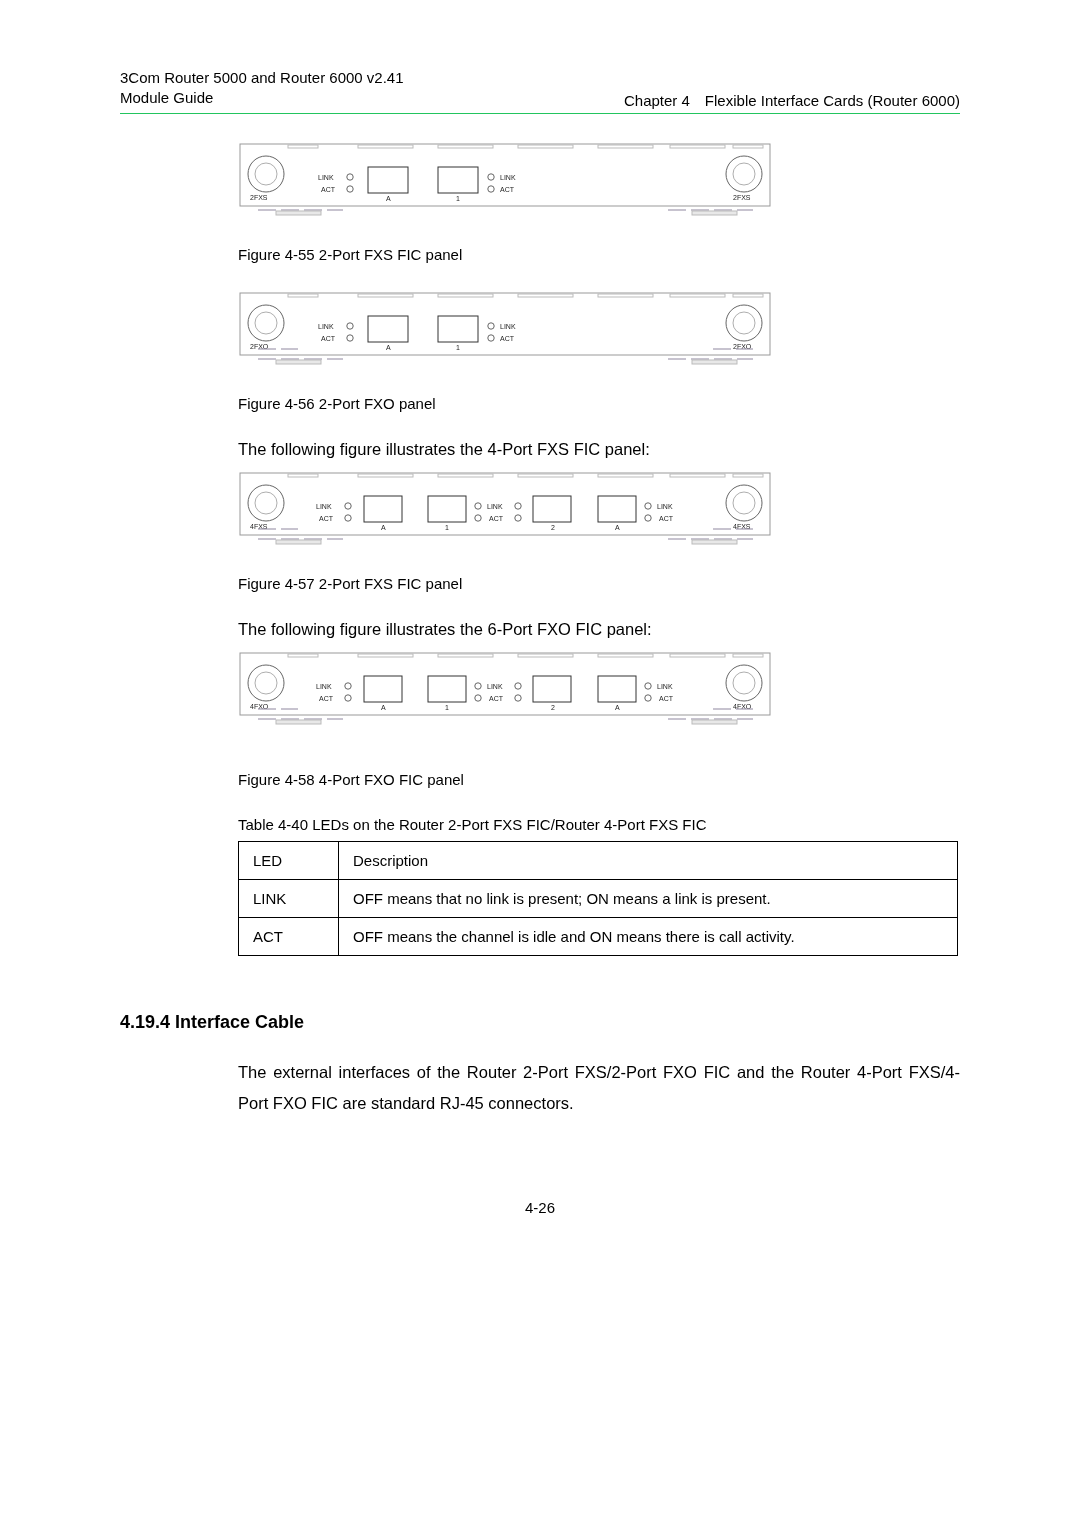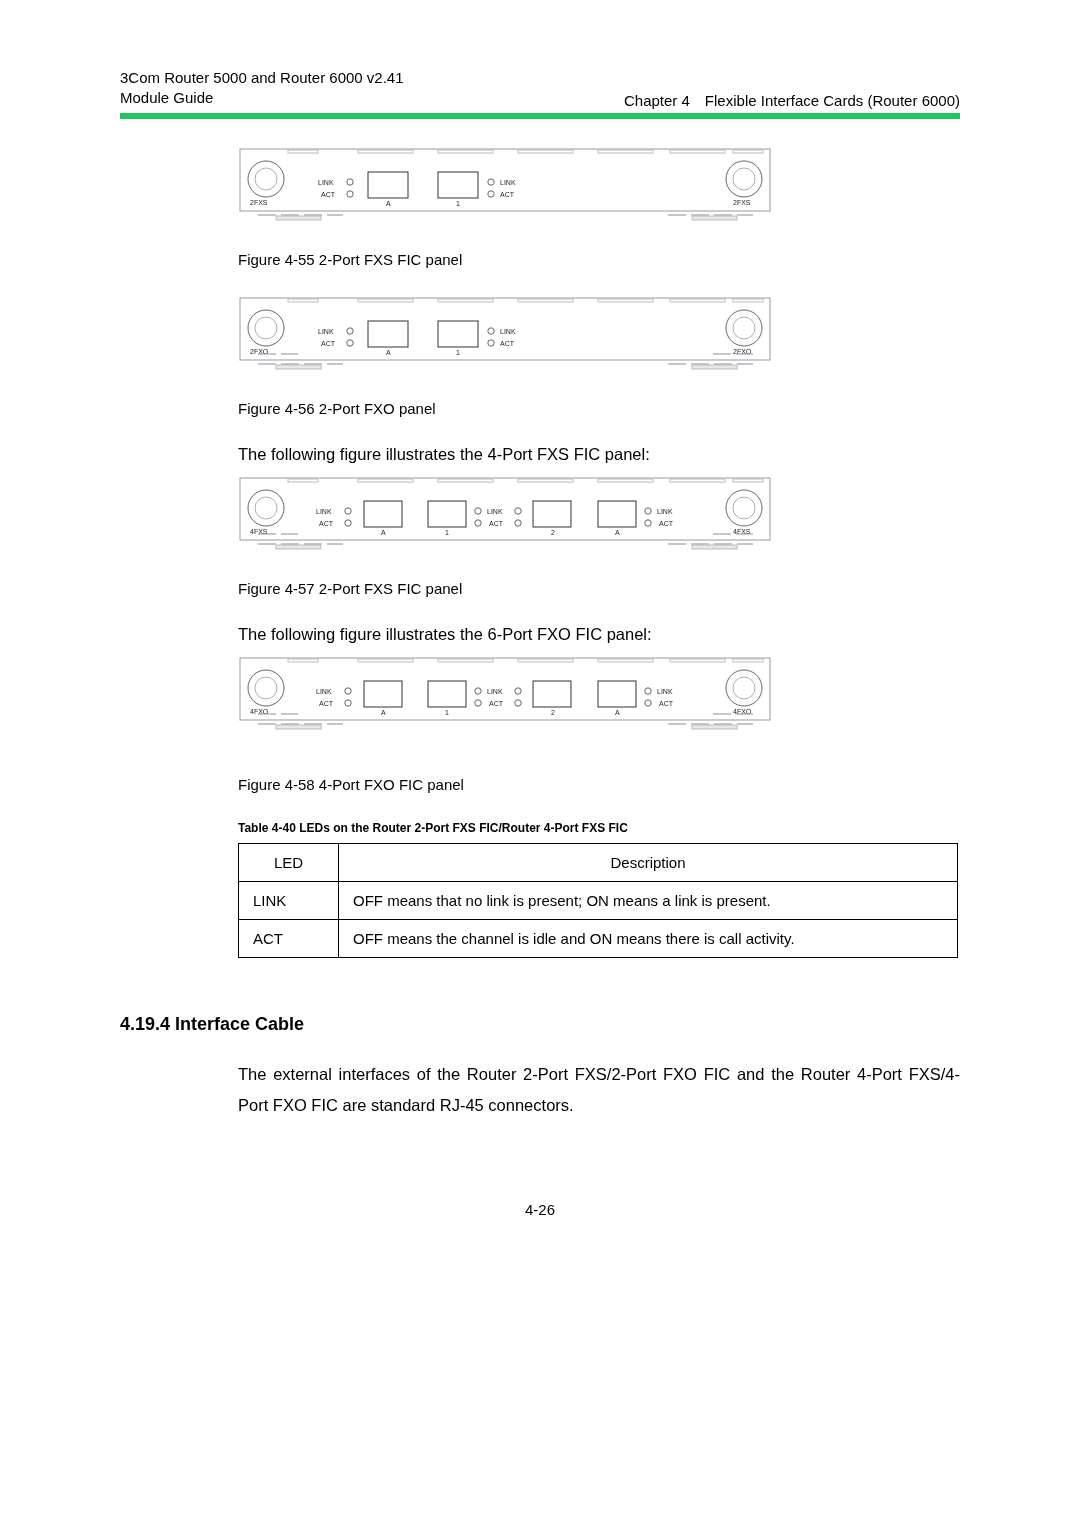--- a/index.html
+++ b/index.html
@@ -9,42 +9,42 @@
     width: 1080px;
     margin: 0 auto;
     padding: 68px 120px 60px 120px;
     font-size: 16px;
     color: #000;
   }
   .header-row {
     display: flex;
     justify-content: space-between;
     align-items: flex-end;
-    border-bottom: 6px solid #22c55e;
+    border-bottom: 1px solid #22c55e;
     padding-bottom: 4px;
     margin-bottom: 28px;
   }
   .header-left { font-size: 15px; line-height: 1.35; }
   .header-right { font-size: 15px; }
   .content-block { margin-left: 118px; }
   .panel-svg-wrap { margin-top: 6px; margin-bottom: 6px; }
   .fig-caption { font-size: 15px; margin: 26px 0 28px 0; }
   .body-text { font-size: 16.5px; margin-bottom: 12px; }
-  .table-caption { font-size: 12px; margin-top: 28px; margin-bottom: 8px; font-weight: bold; }
+  .table-caption { font-size: 15px; margin-top: 28px; margin-bottom: 8px; }
   table.led-table {
     border-collapse: collapse;
     width: 720px;
     font-size: 15px;
   }
   table.led-table th, table.led-table td {
     border: 1px solid #000;
     padding: 10px 14px;
     text-align: left;
   }
-  table.led-table th { font-weight: normal; text-align: center; }
+  table.led-table th { font-weight: normal; }
   .section-heading {
     font-size: 18px;
     font-weight: bold;
     margin: 56px 0 24px -118px;
   }
   .footer-pagenum {
     text-align: center;
     font-size: 15px;
     margin-top: 80px;
   }

